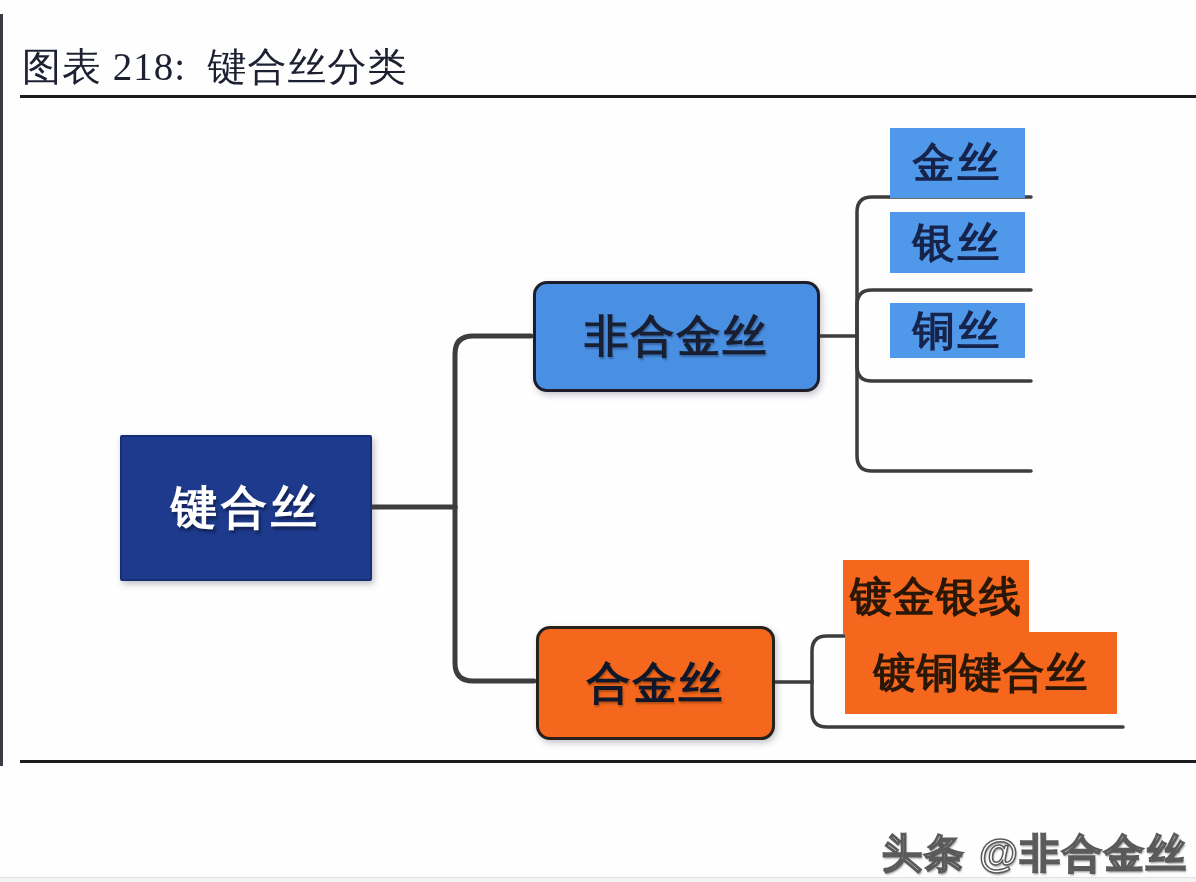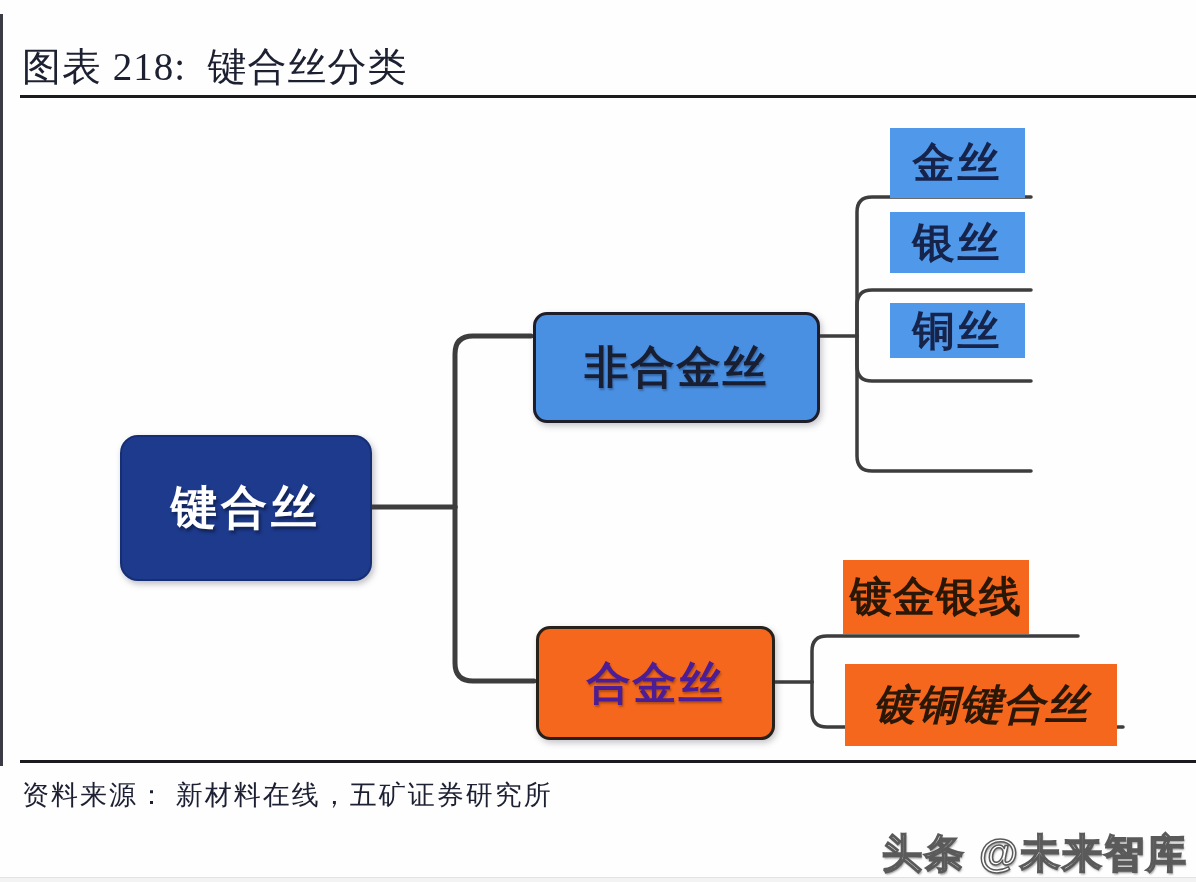--- a/index.html
+++ b/index.html
@@ -90,49 +90,48 @@
     justify-content: center;
     font-weight: bold;
     text-align: center;
   }
 
   .node-root {
     left: 120px; top: 435px;
     width: 252px; height: 146px;
     background: #1d3a8c;
     border: 2px solid #162f74;
-    border-radius: 18px;
+    border-radius: 2px;
     color: #ffffff;
     font-size: 46px;
     letter-spacing: 4px;
     text-shadow: 2px 3px 3px rgba(10,20,50,0.6);
     box-shadow: 2px 3px 6px rgba(70,70,90,0.35);
   }
 
   .node-branch-blue {
     left: 533px; top: 281px;
     width: 287px; height: 111px;
     background: #4a90e2;
     border: 3px solid #1d1d2b;
     border-radius: 14px;
     color: #181f33;
     font-size: 44px;
     letter-spacing: 2px;
     text-shadow: 1px 2px 2px rgba(20,30,60,0.35);
     box-shadow: 2px 3px 6px rgba(70,70,90,0.3);
-    margin-top: 31px;
   }
 
   .node-branch-orange {
     left: 536px; top: 626px;
     width: 239px; height: 114px;
     background: #f4671c;
     border: 3px solid #27211a;
     border-radius: 14px;
-    color: #4c1d95;
+    color: #0f172a;
     font-size: 44px;
     letter-spacing: 2px;
     text-shadow: 1px 2px 2px rgba(60,30,0,0.35);
     box-shadow: 2px 3px 6px rgba(70,70,90,0.3);
   }
 
   .leaf-blue {
     background: #4f98ea;
     color: #16234a;
     font-size: 42px;
@@ -145,21 +144,21 @@
   .leaf-copper   { top: 303px; height: 55px; }
   .leaf-aluminum { top: 394px; height: 76px; }
 
   .leaf-orange {
     background: #f4671c;
     color: #2a1708;
     font-size: 42px;
     letter-spacing: 1px;
   }
   .leaf-gps { left: 843px; top: 560px; width: 186px; height: 74px; }
-  .leaf-cpb { left: 845px; top: 664px; width: 272px; height: 82px; font-style: italic; }
+  .leaf-cpb { left: 845px; top: 632px; width: 272px; height: 82px; }
 </style>
 </head>
 <body>
 
 <div class="page">
 
   <div class="left-edge"></div>
 
   <div class="figure-title">图表 218:  键合丝分类</div>
 
@@ -200,19 +199,18 @@
 
   <div class="node leaf-blue leaf-copper">铜丝</div>
 
 
   <div class="node leaf-orange leaf-gps">镀金银线</div>
 
   <div class="node leaf-orange leaf-cpb">镀铜键合丝</div>
 
   <div class="rule rule-bottom"></div>
 
-  <div class="source-line">资料来源： 新材料在线，五矿证券研究所</div>
-
-  <div class="watermark">头条 @未来智库</div>
+
+  <div class="watermark">头条 @非合金丝</div>
 
   <div class="bottom-strip"></div>
 
 </div>
 
 </body></html>

